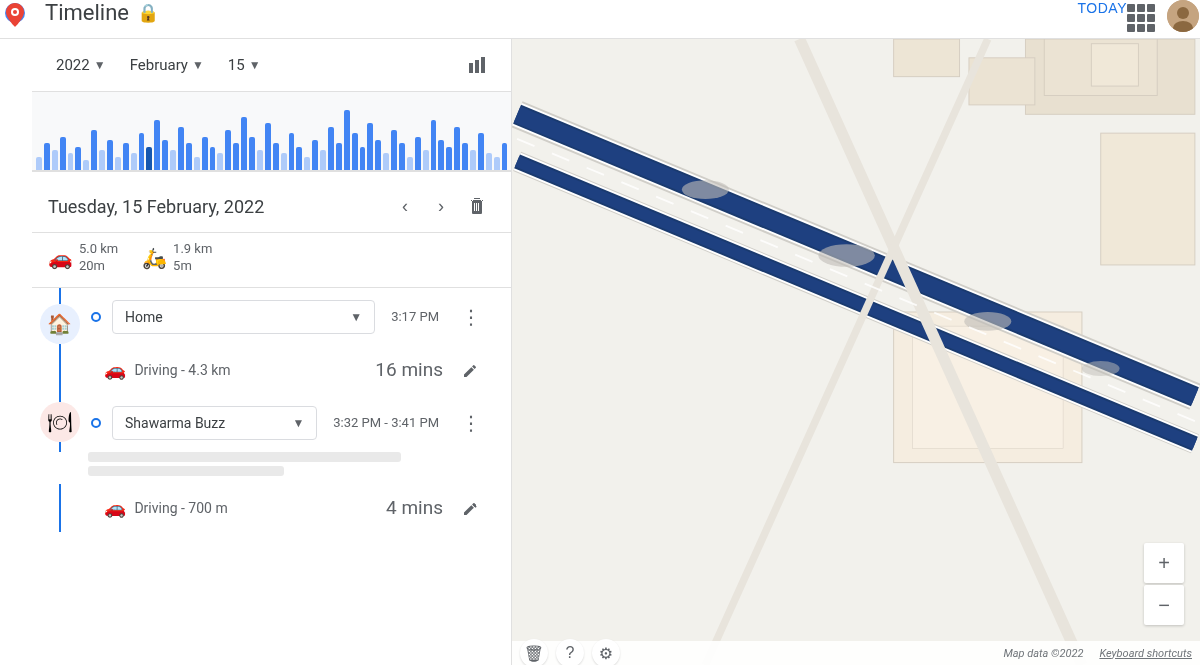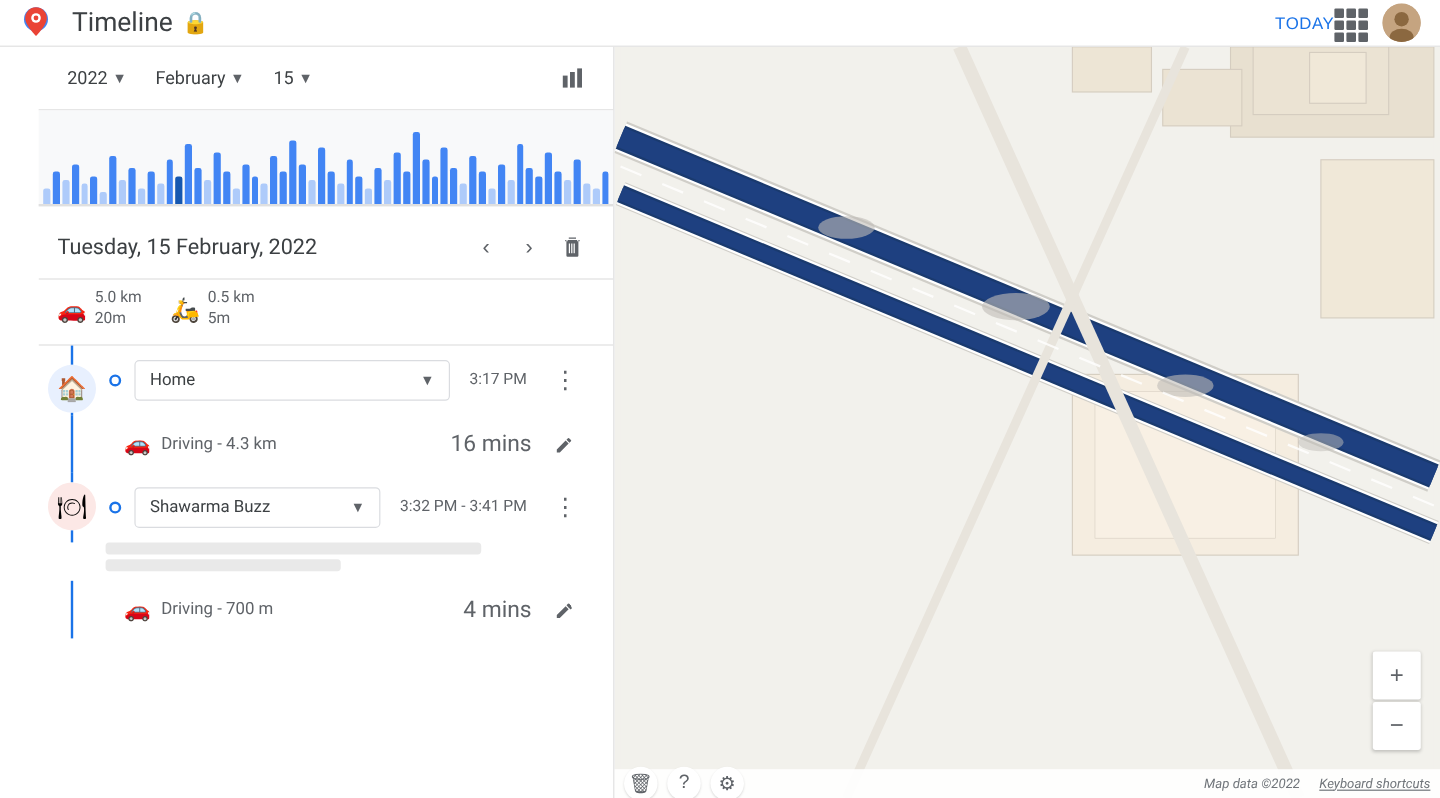--- a/index.html
+++ b/index.html
@@ -1,23 +1,23 @@
 <!DOCTYPE html>
 <html><head>
   <meta charset="utf-8">
   <style>
     * { margin: 0; padding: 0; box-sizing: border-box; }
     body { font-family: 'Google Sans', Roboto, Arial, sans-serif; width: 1200px; height: 665px; overflow: hidden; display: flex; flex-direction: column; background: #fff; }
 
     
     .top-bar {
       display: flex;
-      align-items: center;
+      align-items: flex-start;
       height: 39px;
-      padding: 0 16px;
+      padding: 0 1px;
       border-bottom: 1px solid #e0e0e0;
       background: #fff;
       flex-shrink: 0;
     }
     .top-bar .logo {
       width: 32px; height: 32px; margin-right: 12px;
     }
     .top-bar .title {
       font-size: 22px; color: #3c4043; font-weight: 400; flex: 1;
       display: flex; align-items: center; gap: 8px;
@@ -495,21 +495,21 @@
         <div class="stat-item">
           <span class="stat-icon">🚗</span>
           <div class="stat-text">
             <div>5.0 km</div>
             <div>20m</div>
           </div>
         </div>
         <div class="stat-item">
           <span class="stat-icon">🛵</span>
           <div class="stat-text">
-            <div>0.5 km</div>
+            <div>1.9 km</div>
             <div>5m</div>
           </div>
         </div>
       </div>
 
       <div class="timeline-list">
 
         <div class="timeline-item" style="align-items:stretch; padding-left: 0;">
           <div style="display:flex; flex-direction:column; align-items:center; width:56px; flex-shrink:0;">
             <div style="width:2px; height:16px; background:#1a73e8;"></div>

